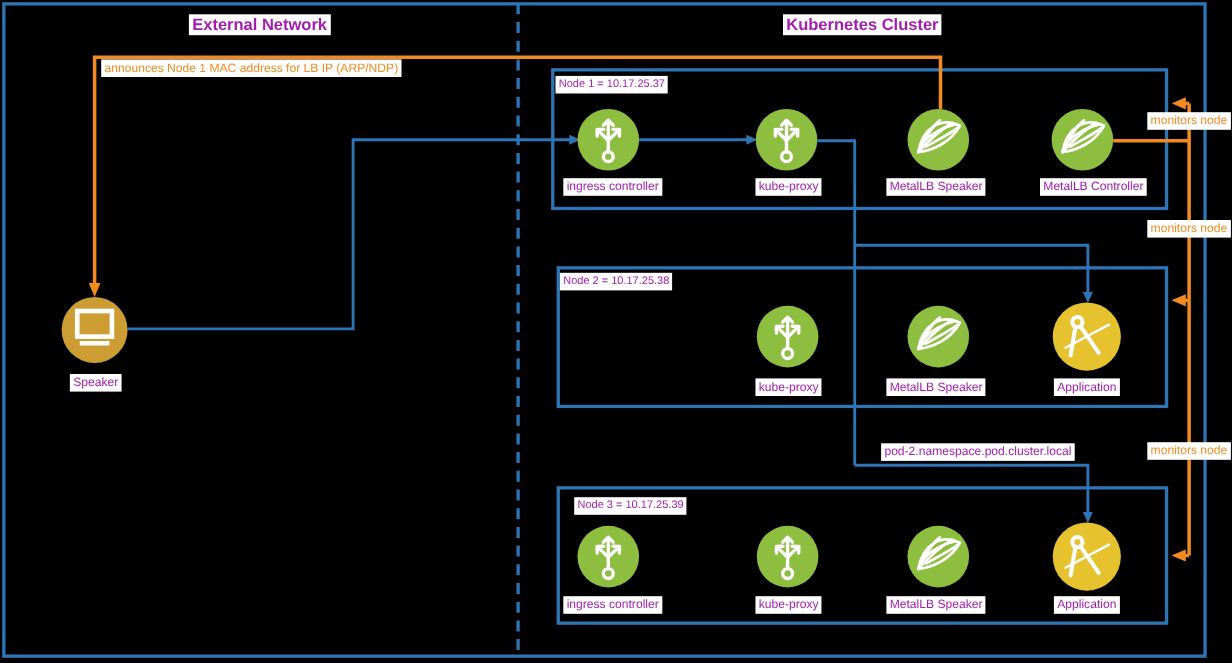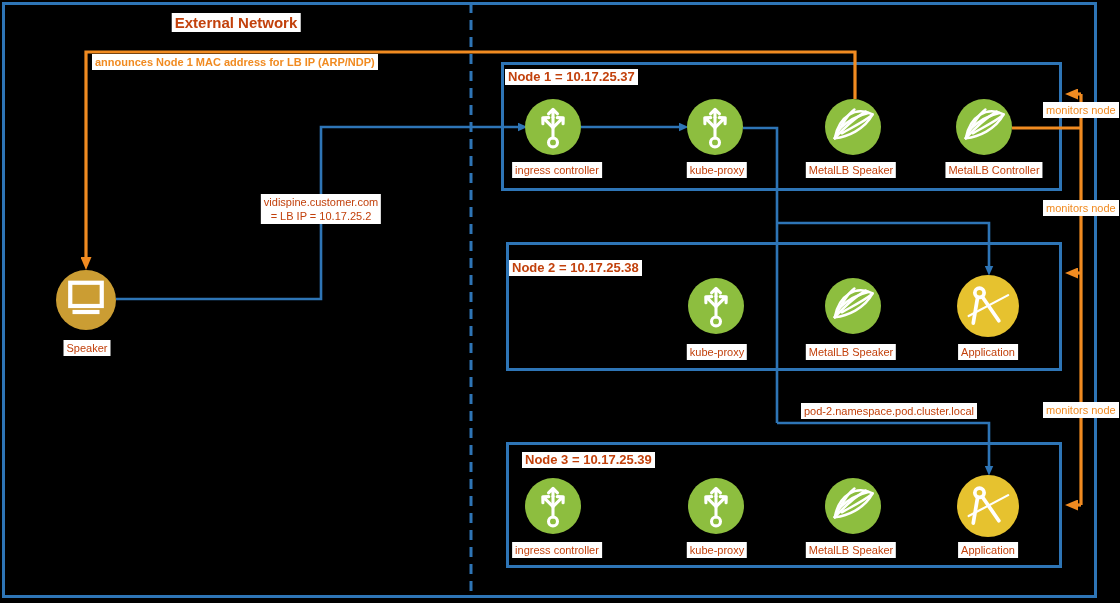--- a/index.html
+++ b/index.html
@@ -12,27 +12,27 @@
     border:3px solid #2e75b6;box-sizing:border-box;z-index:1;
   }
   .node-box{
     position:absolute;border:3px solid #2e75b6;box-sizing:border-box;z-index:1;
   }
   #node1{left:501px;top:62px;width:561px;height:129px;}
   #node2{left:506px;top:242px;width:556px;height:129px;}
   #node3{left:506px;top:442px;width:556px;height:126px;}
   .wires{position:absolute;left:0;top:0;width:1120px;height:603px;z-index:3;}
   .chip{
-    position:absolute;background:#ffffff;color:#c2410c;font-size:11px;line-height:14px;
+    position:absolute;background:#ffffff;color:#a21caf;font-size:11px;line-height:14px;
     padding:1px 3px;white-space:nowrap;z-index:5;
   }
   .chip.center{transform:translateX(-50%);text-align:center;}
   .chip.orange{color:#f18b21;}
   .chip.sect{font-size:15px;font-weight:bold;line-height:17px;}
-  .chip.nodetitle{font-size:13px;font-weight:bold;line-height:14px;}
+  .chip.nodetitle{font-size:10px;font-weight:normal;line-height:14px;}
   .circle{position:absolute;border-radius:50%;z-index:4;}
   .circle svg{position:absolute;left:0;top:0;width:100%;height:100%;}
   .circle.green{width:56px;height:56px;background:#8dbe3f;}
   .circle.yellow{width:62px;height:62px;background:#e6c22f;}
   .circle.gold{width:60px;height:60px;background:#cb9d33;}
 </style>
 </head>
 <body>
 
 <div class="canvas">
@@ -67,30 +67,27 @@
     <path d="M855,99 L855,52 L86,52 L86,258" fill="none" stroke="#f18b21" stroke-width="3.2" marker-end="url(#arrow-orange)"></path>
 
     <path d="M1012,128 L1081,128" fill="none" stroke="#f18b21" stroke-width="3.2"></path>
     <path d="M1081,94 L1081,505" fill="none" stroke="#f18b21" stroke-width="3.2"></path>
     <path d="M1081,94 L1077,94" fill="none" stroke="#f18b21" stroke-width="3.2" marker-end="url(#arrow-orange)"></path>
     <path d="M1081,273 L1077,273" fill="none" stroke="#f18b21" stroke-width="3.2" marker-end="url(#arrow-orange)"></path>
     <path d="M1081,505 L1077,505" fill="none" stroke="#f18b21" stroke-width="3.2" marker-end="url(#arrow-orange)"></path>
   </svg>
 
   <div class="chip sect center" style="left:236px;top:13px;">External Network</div>
+  <div class="chip sect center" style="left:784px;top:13px;">Kubernetes Cluster</div>
 
   <div class="chip nodetitle" style="left:505px;top:69px;">Node 1 = 10.17.25.37</div>
-  <div class="chip nodetitle" style="left:509px;top:248px;margin-top:12px;">Node 2 = 10.17.25.38</div>
+  <div class="chip nodetitle" style="left:509px;top:248px;">Node 2 = 10.17.25.38</div>
   <div class="chip nodetitle" style="left:522px;top:452px;">Node 3 = 10.17.25.39</div>
 
-  <div class="chip orange" style="left:92px;top:54px;font-weight:bold;">announces Node 1 MAC address for LB IP (ARP/NDP)</div>
-  <div class="chip center" style="left:321px;top:194px;">
-    <div>vidispine.customer.com</div>
-    <div>= LB IP = 10.17.25.2</div>
-  </div>
+  <div class="chip orange" style="left:92px;top:54px;">announces Node 1 MAC address for LB IP (ARP/NDP)</div>
   <div class="chip center" style="left:889px;top:403px;">pod-2.namespace.pod.cluster.local</div>
   <div class="chip orange" style="left:1043px;top:102px;">monitors node</div>
   <div class="chip orange" style="left:1043px;top:200px;">monitors node</div>
   <div class="chip orange" style="left:1043px;top:402px;">monitors node</div>
 
   <div class="circle gold" style="left:56px;top:270px;">
       <svg viewBox="0 0 40 40" fill="none" stroke="#fff">
         <rect x="9.5" y="8.5" width="21" height="15.5" stroke-width="2.8"></rect>
         <path d="M11,28 L29,28" stroke-width="2.8"></path>
       </svg>

